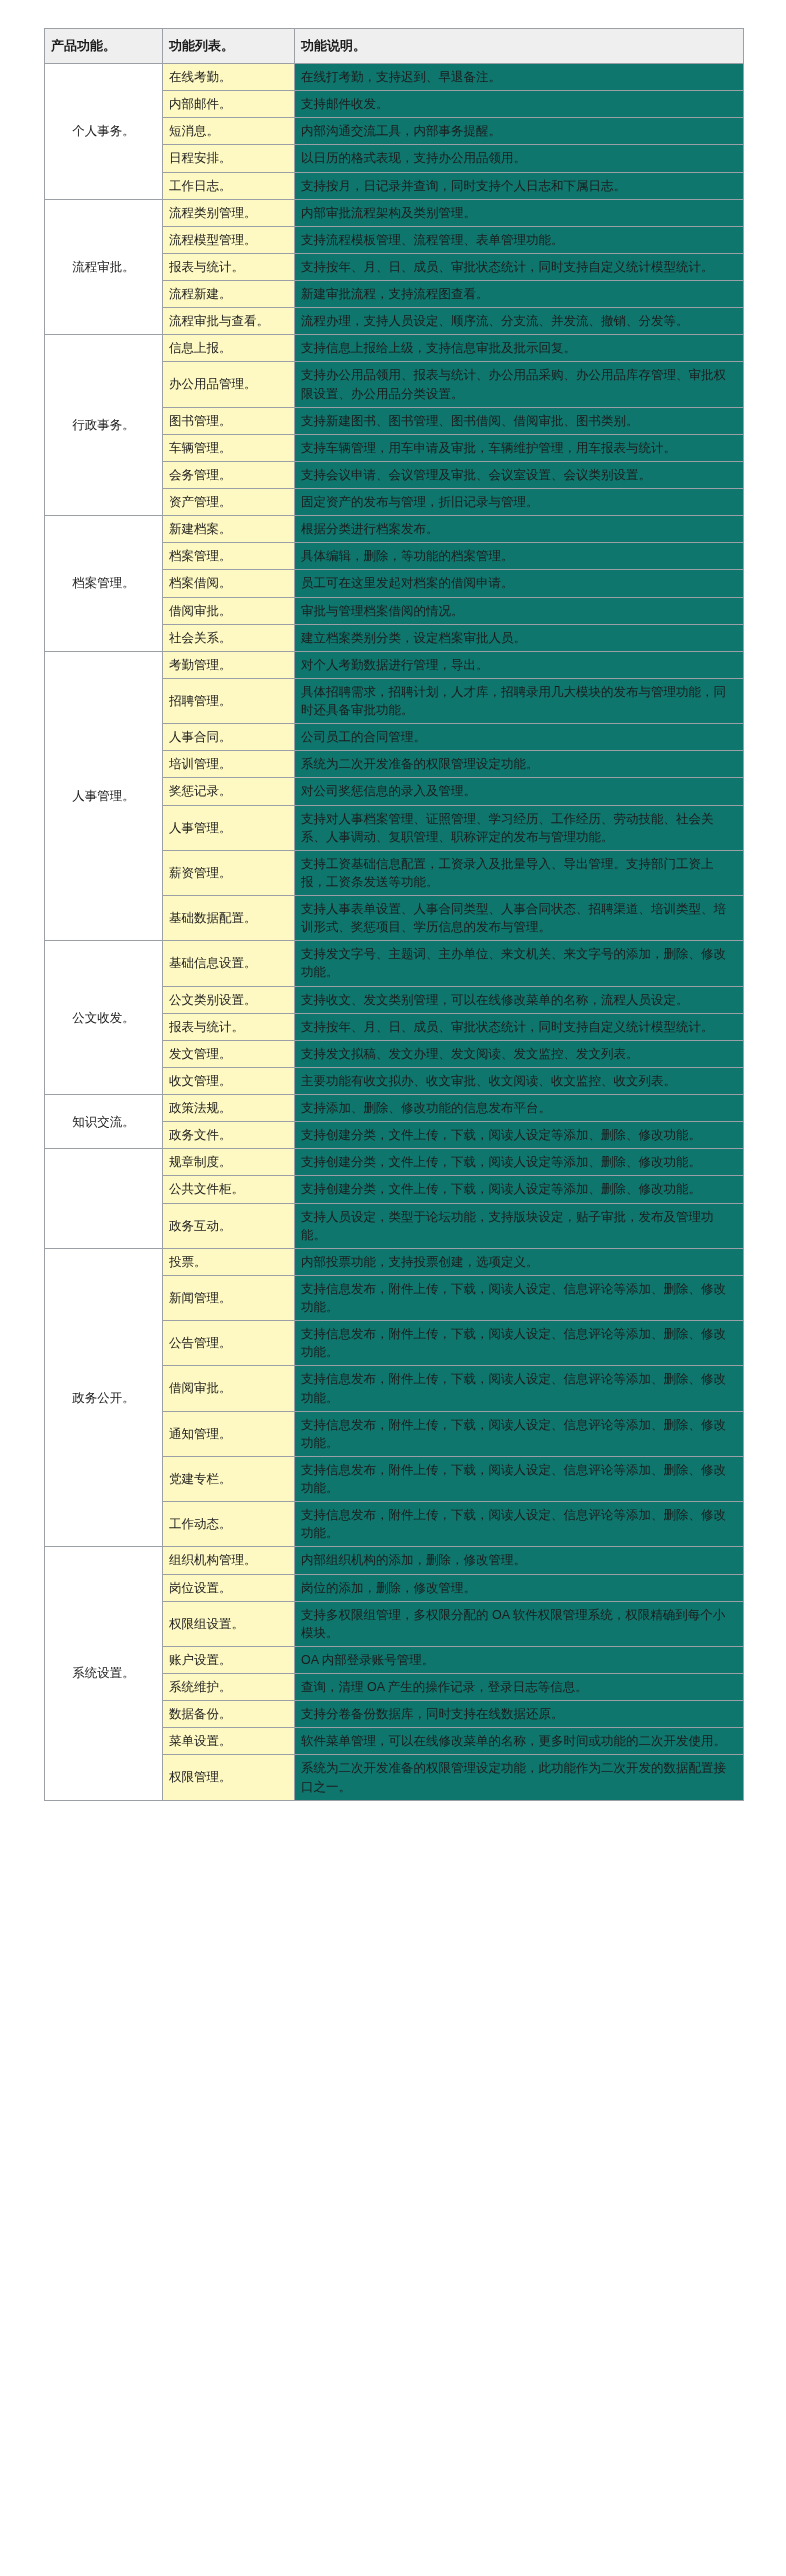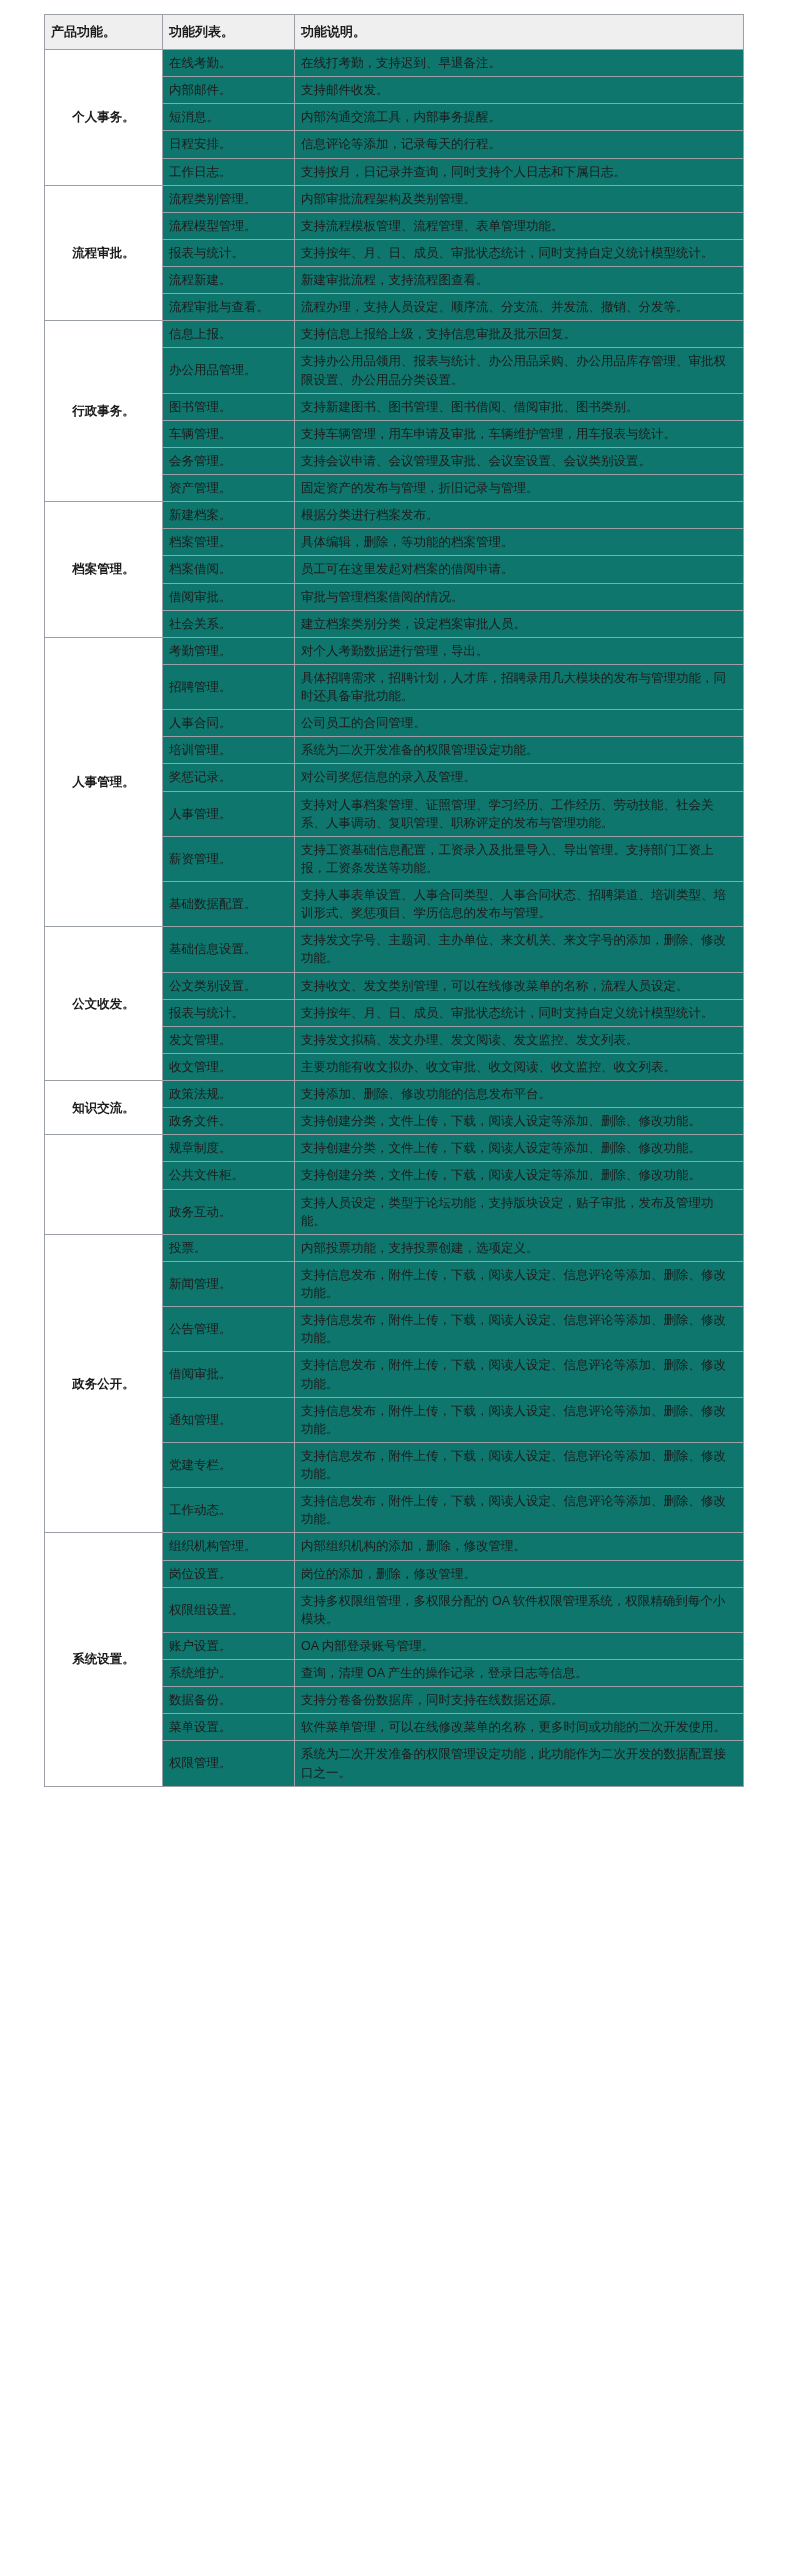--- a/index.html
+++ b/index.html
@@ -8,21 +8,21 @@
     background: #ffffff;
   }
   body {
     width: 786px;
     font-family: "Liberation Sans", "DejaVu Sans", sans-serif;
   }
   .page {
     width: 786px;
     min-height: 2576px;
     box-sizing: border-box;
-    padding: 14px 44px 20px 44px;
+    padding: 28px 44px 20px 44px;
     background: #ffffff;
   }
   table.feature-table {
     border-collapse: collapse;
     width: 699px;
     table-layout: fixed;
     border: 1px solid #9aa0a6;
   }
   table.feature-table col.c1 { width: 118px; }
   table.feature-table col.c2 { width: 132px; }
@@ -40,27 +40,27 @@
   }
   table.feature-table thead th {
     background: #efefef;
     font-weight: bold;
     text-align: left;
     height: 26px;
     font-size: 13px;
   }
   td.group-cell {
     background: #ffffff;
-    font-weight: bold;
+    font-weight: normal;
     text-align: center;
     vertical-align: middle;
     font-size: 13px;
   }
   td.item-cell {
-    background: #0f766e;
+    background: #fef9c3;
     text-align: left;
     vertical-align: middle;
   }
   td.desc-cell {
     background: #0f766e;
     text-align: left;
     vertical-align: middle;
   }
 </style>
 </head>
@@ -89,21 +89,21 @@
         <tr>
           <td class="item-cell">内部邮件。</td>
           <td class="desc-cell">支持邮件收发。</td>
         </tr>
         <tr>
           <td class="item-cell">短消息。</td>
           <td class="desc-cell">内部沟通交流工具，内部事务提醒。</td>
         </tr>
         <tr>
           <td class="item-cell">日程安排。</td>
-          <td class="desc-cell">信息评论等添加，记录每天的行程。</td>
+          <td class="desc-cell">以日历的格式表现，支持办公用品领用。</td>
         </tr>
         <tr>
           <td class="item-cell">工作日志。</td>
           <td class="desc-cell">支持按月，日记录并查询，同时支持个人日志和下属日志。</td>
         </tr>
         <tr>
           <td class="group-cell" rowspan="5">流程审批。</td>
           <td class="item-cell">流程类别管理。</td>
           <td class="desc-cell">内部审批流程架构及类别管理。</td>
         </tr>

